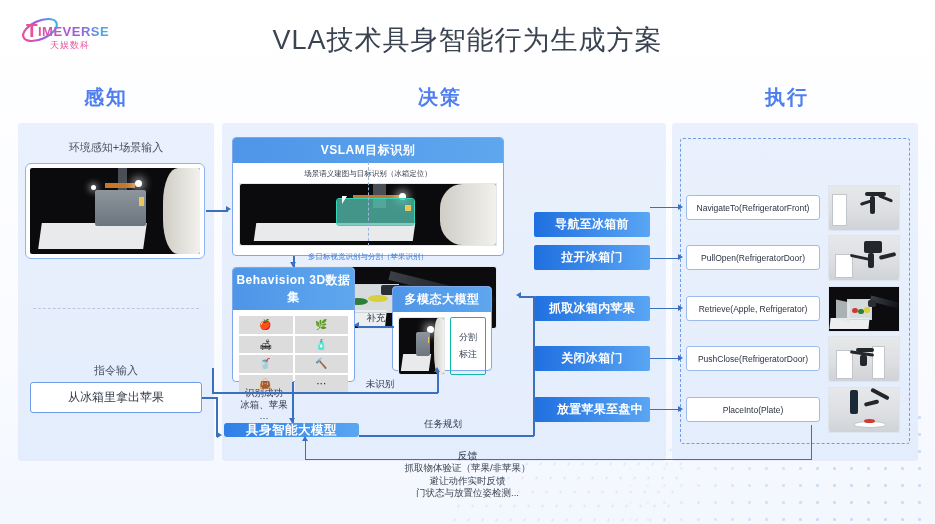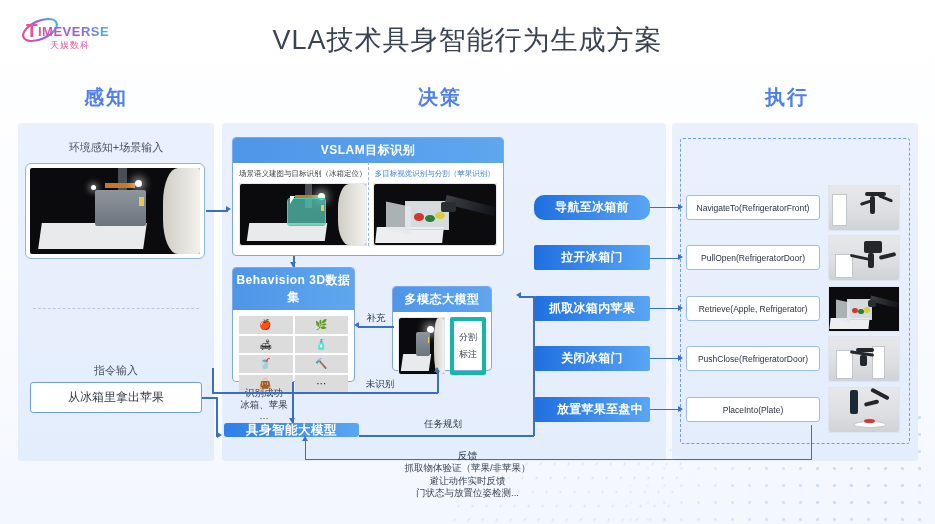--- a/index.html
+++ b/index.html
@@ -107,42 +107,42 @@
   .scene-robot .wh { position:absolute; background:#fff; border:1px solid #c2c6cb; }
 
   
   .card { position: absolute; background:#fff; border:1px solid #7fa8ec; border-radius:4px; }
   .card-head {
     background: linear-gradient(90deg,#4f95e8,#5ea7ee);
     color:#fff; font-size:12px; font-weight:bold; text-align:center;
     padding:4px 0; border-radius:3px 3px 0 0; letter-spacing:.5px;
   }
   .vslam { left: 232px; top: 137px; width: 272px; height: 119px; }
-  .vslam-body { display:flex; padding:6px 6px 7px; gap:6px; }
+  .vslam-body { display:flex; padding:6px 6px 7px; gap:6px;flex-direction:column; }
   .vslam-half { flex:1; }
   .vslam-cap { font-size:7.5px; text-align:center; margin-bottom:4px; white-space:nowrap; }
   .cap-dark { color:#333b48; }
   .cap-blue { color:#3d7ddc; }
   .vslam-img { width:100%; height:63px; border:1px solid #e3e7ee; }
   .vslam-sep { position:absolute; left:50%; top:24px; bottom:9px; border-left:1px dashed #9bb4d8; }
 
   .beh { left: 232px; top: 267px; width: 123px; height: 115px; }
   .beh-body { display:flex; gap:6px; padding:6px; }
   .beh-btns { display:flex; flex-direction:column; gap:3px; width:54px; }
   .beh-btn {
     background: linear-gradient(90deg,#2f8ced,#55a9f2); color:#fff;
     font-size:9px; text-align:center; padding:2.5px 0; border-radius:2px;
   }
   .beh-grid { display:grid; grid-template-columns:repeat(2,1fr); gap:2px; flex:1; }
   .beh-cell { background:#dcdcdc; height:17.5px; display:flex; align-items:center; justify-content:center; font-size:10px; }
 
   .mm { left: 392px; top: 286px; width: 100px; height: 85px; }
   .mm-body { display:flex; gap:5px; padding:5px; align-items:stretch; }
   .mm-img { width:47px; height:58px; border:1px solid #e3e7ee; }
-  .mm-tags { flex:1; border:4px solid #14b8a6; border-radius:2px; display:flex; flex-direction:column; align-items:center; justify-content:center; gap:4px; font-size:9px; color:#2f3a4a; }
+  .mm-tags { flex:1; border:1px solid #14b8a6; border-radius:2px; display:flex; flex-direction:column; align-items:center; justify-content:center; gap:4px; font-size:9px; color:#2f3a4a; }
 
   .embodied {
     position:absolute; left:224px; top:423px; width:135px; height:14px;
     background: linear-gradient(90deg,#2f7fe8,#5aa6f2);
     border-radius:3px; display:flex; align-items:center; justify-content:center;
     color:#fff; font-size:12.5px; font-weight:bold; letter-spacing:.5px;
   }
 
   .lbl { position:absolute; font-size:9.5px; color:#2f3a4a; white-space:nowrap; text-align:center; }
 
@@ -299,21 +299,21 @@
 
   <div class="lbl" style="left:356px; top:312px; width:40px;">补充</div>
   <div class="lbl" style="left:358px; top:378px; width:44px;">未识别</div>
   <div class="lbl" style="left:236px; top:387px; width:56px;">识别成功</div>
   <div class="lbl" style="left:236px; top:399px; width:56px;">冰箱、苹果</div>
   <div class="lbl" style="left:236px; top:410px; width:56px;">…</div>
   <div class="lbl" style="left:418px; top:418px; width:50px;">任务规划</div>
 
   <div class="exec-dash"></div>
 
-  <div class="step" style="top:195px;border-radius:10px;">导航至冰箱前</div>
+  <div class="step" style="top:212px;">导航至冰箱前</div>
   <div class="step" style="top:245px;">拉开冰箱门</div>
   <div class="step" style="top:296px;">抓取冰箱内苹果</div>
   <div class="step" style="top:346px;">关闭冰箱门</div>
   <div class="step" style="top:397px;padding-left:16px;">放置苹果至盘中</div>
 
   <div class="api" style="top:195px;">NavigateTo(RefrigeratorFront)</div>
   <div class="api" style="top:245px;">PullOpen(RefrigeratorDoor)</div>
   <div class="api" style="top:296px;">Retrieve(Apple, Refrigerator)</div>
   <div class="api" style="top:346px;">PushClose(RefrigeratorDoor)</div>
   <div class="api" style="top:397px;">PlaceInto(Plate)</div>

